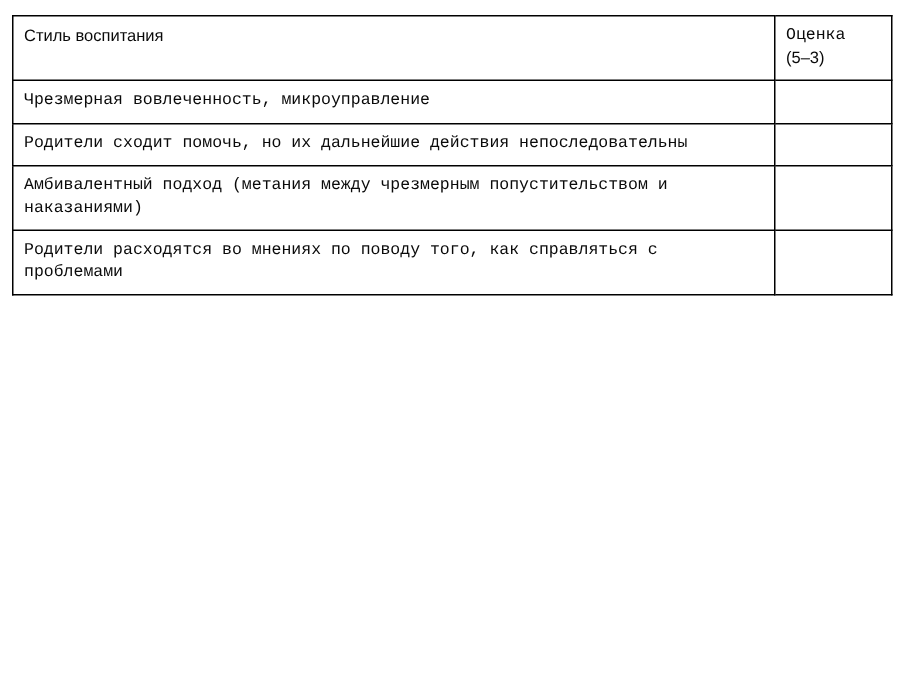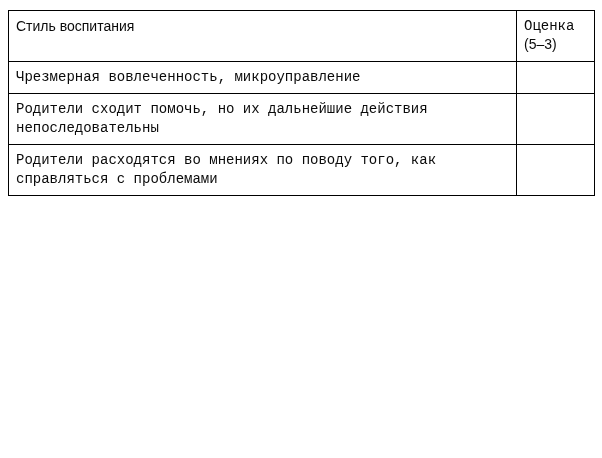--- a/index.html
+++ b/index.html
@@ -24,21 +24,21 @@
     border-collapse: collapse;
     width: 586px;
     margin: 10px 0 0 8px;
     table-layout: fixed;
   }
   table.styles-table td,
   table.styles-table th {
     border: 1px solid #000000;
     vertical-align: top;
     padding: 6px 7px 7px 7px;
-    font-size: 14px;
+    font-size: 11px;
     line-height: 1.32;
     font-weight: normal;
     text-align: left;
     color: #0a0a0a;
     margin-left: 48px;
   }
   col.col-desc { width: 508px; }
   col.col-score { width: 78px; }
 
   thead td {
@@ -76,18 +76,22 @@
     <tbody>
       <tr>
         <td class="row-desc">Чрезмерная вовлеченность, микроуправление</td>
         <td class="score-cell"></td>
       </tr>
       <tr>
         <td class="row-desc">Родители сходит помочь, но их дальнейшие действия непоследовательны</td>
         <td class="score-cell"></td>
       </tr>
       <tr>
+        <td class="row-desc">Амбивалентный подход (метания между чрезмерным попустительством и наказаниями)</td>
+        <td class="score-cell"></td>
+      </tr>
+      <tr>
         <td class="row-desc">Родители расходятся во мнениях по поводу того, как справляться с проблемами</td>
         <td class="score-cell"></td>
       </tr>
     </tbody>
   </table>
 </div>
 
 </body></html>

